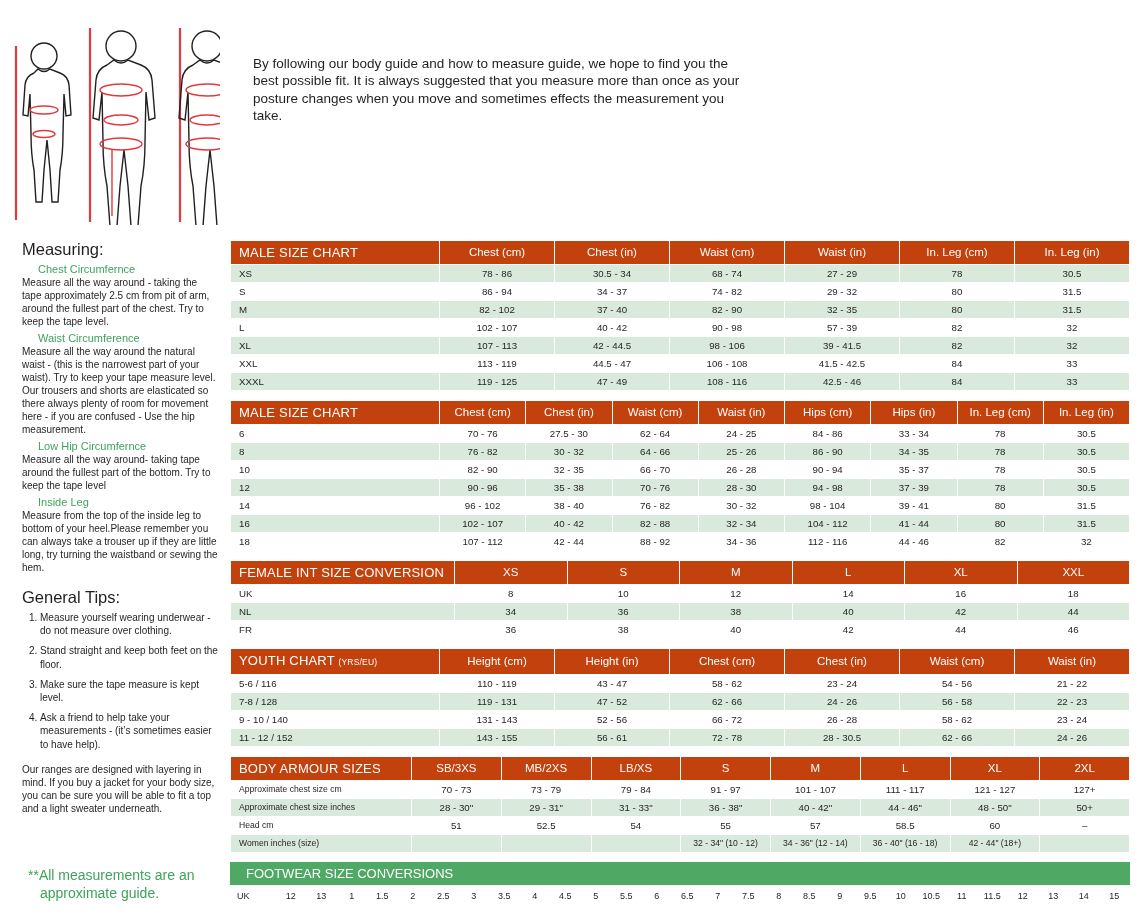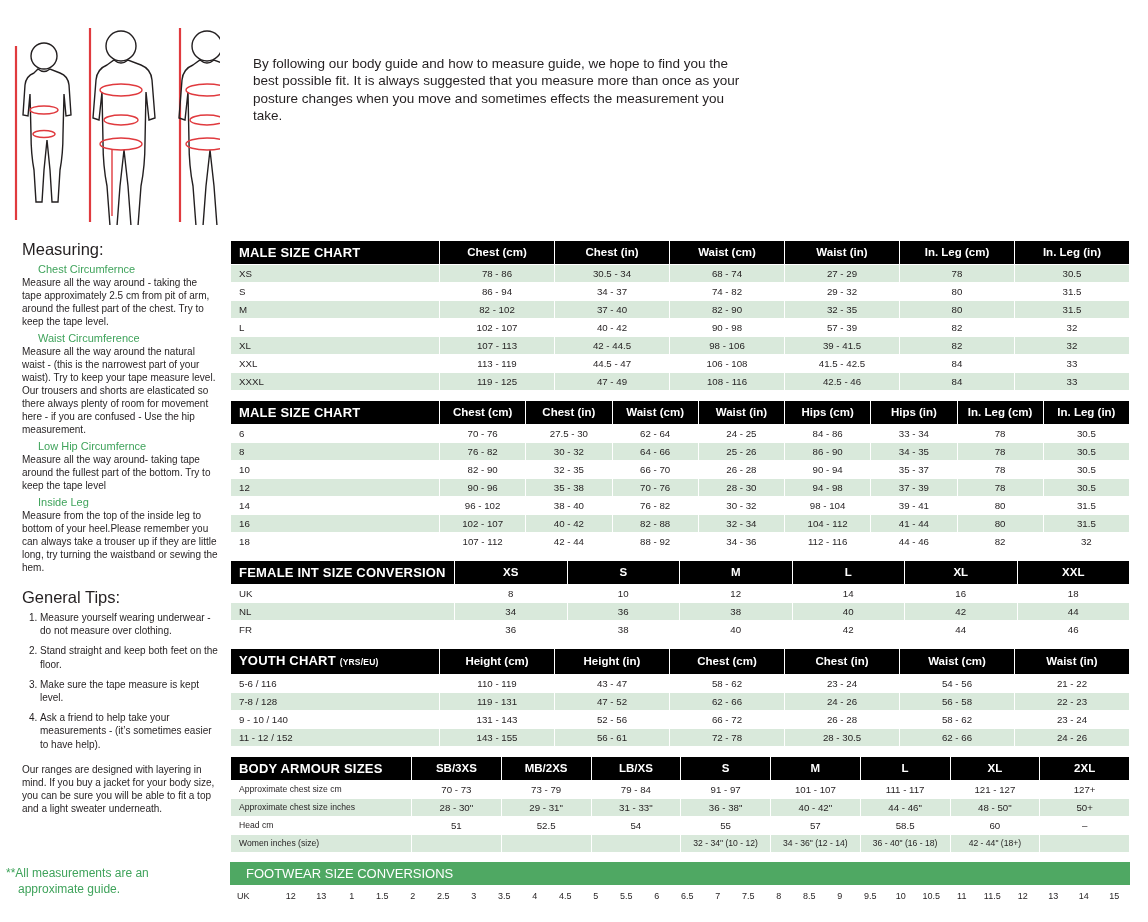--- a/index.html
+++ b/index.html
@@ -22,30 +22,30 @@
 
   
   .leftcol{position:absolute;left:22px;top:240px;width:196px;}
   .h2{font-size:16.5px;color:#231f20;margin:0 0 4px 0;font-weight:400;}
   .subh{font-size:11px;color:#3fa35b;margin:4px 0 1px 16px;}
   .ptxt{font-size:10px;line-height:1.30;margin:0 0 2px 0;color:#231f20;}
   .tips{margin-top:14px;}
   .tips ol{margin:4px 0 0 0;padding-left:18px;}
   .tips li{font-size:10px;line-height:1.32;margin-bottom:7px;}
   .note{font-size:10px;line-height:1.32;margin-top:12px;}
-  .approx{position:absolute;left:6px;top:866px;width:190px;font-size:12px;line-height:1.32;color:#3fa35b;}
+  .approx{position:absolute;left:28px;top:866px;width:190px;font-size:14px;line-height:1.32;color:#3fa35b;}
   .approx .ind{display:block;padding-left:12px;}
 
   
   .tables{position:absolute;left:230px;top:240px;width:900px;}
   table{border-collapse:collapse;width:100%;table-layout:fixed;}
   table + table{margin-top:9px;}
   th,td{font-size:9.7px;text-align:center;padding:0;height:17px;line-height:17px;
         border:1px solid #ffffff;color:#231f20;font-weight:400;overflow:hidden;white-space:nowrap;}
-  thead th{background:#000000;color:#ffffff;font-size:12px;height:23px;line-height:23px;font-weight:700;}
+  thead th{background:#c2410c;color:#ffffff;font-size:12px;height:23px;line-height:23px;font-weight:400;}
   thead th.title{text-align:left;padding-left:8px;font-size:13px;letter-spacing:.2px;}
   thead th.small{font-size:11.5px;}
   tbody tr td{background:#ffffff;}
   tbody tr.alt td{background:#d9e9db;}
   td.lbl{text-align:left;padding-left:8px;}
   td.lbl.small{font-size:8.6px;}
   .wide-title{width:200px;}
   .fullbar{background:#4fa863;color:#fff;font-size:13px;text-align:left;padding-left:16px;height:23px;line-height:23px;}
   .footwear td,.footwear th{font-size:9px;}
   .footwear td.lbl{padding-left:6px;}

